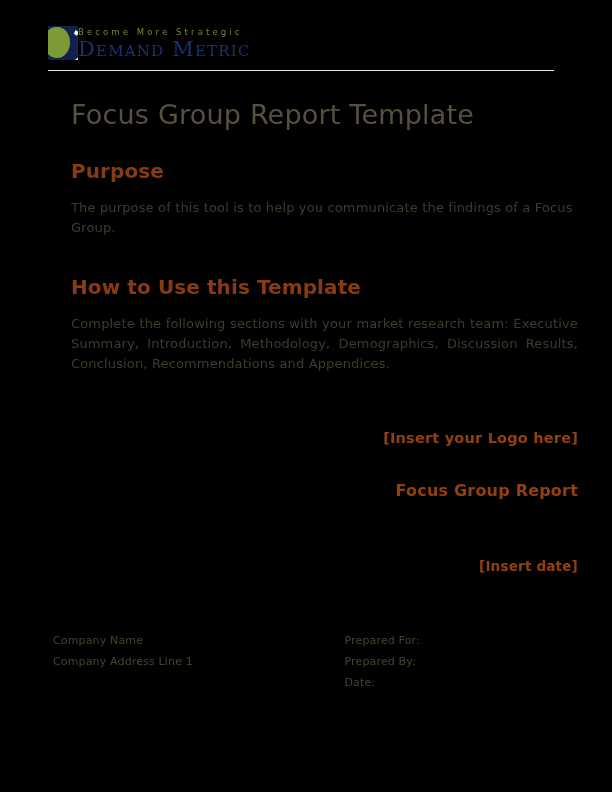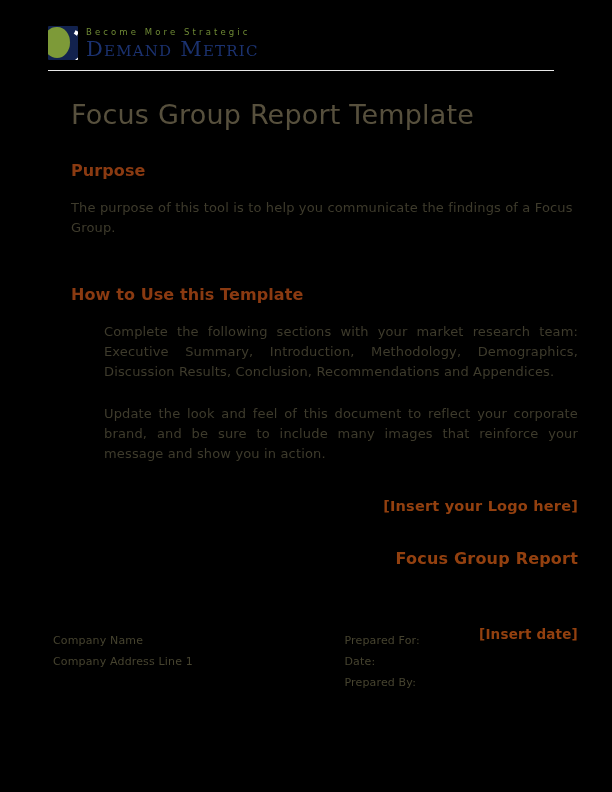--- a/index.html
+++ b/index.html
@@ -27,21 +27,20 @@
   .header {
     position: absolute;
     left: 48px;
     top: 26px;
     width: 506px;
     height: 46px;
   }
   .logo-lockup {
     display: flex;
     align-items: flex-start;
-    gap: 8px;
   }
   .logo-mark {
     position: relative;
     width: 30px;
     height: 34px;
     flex: 0 0 auto;
     background: #12224e;
     overflow: hidden;
     border-radius: 1px;
   }
@@ -126,39 +125,38 @@
   .doc-title {
     font-size: 27px;
     line-height: 34px;
     color: #57503d;
     font-weight: normal;
     letter-spacing: 0.2px;
     margin: 0 0 30px 0;
   }
 
   .section-head {
-    font-size: 16px;
+    font-size: 20px;
     line-height: 18px;
     color: #8a3a11;
     font-weight: bold;
     letter-spacing: 0.1px;
-    margin: 16px 0 18px 0;
+    margin: 8px 0 18px 0;
   }
 
   .para {
     font-size: 13px;
     line-height: 20px;
     color: #3e3b2c;
     margin: 0;
     letter-spacing: 0.15px;
   }
   .para.justify {
     text-align: justify;
     text-align-last: left;
-    margin-left: 33px;
   }
   .gap-lg { height: 32px; }
   .gap-md { height: 22px; }
 
   .center-line {
     text-align: right;
     color: #93400f;
     margin: 0;
     letter-spacing: 0.2px;
   }
@@ -228,21 +226,20 @@
     <h2 class="section-head">Purpose</h2>
     <p class="para">The purpose of this tool is to help you communicate the findings of a Focus Group.</p>
 
     <div class="gap-lg"></div>
 
     <h2 class="section-head">How to Use this Template</h2>
     <p class="para justify">Complete the following sections with your market research team:  Executive Summary, Introduction, Methodology, Demographics, Discussion Results, Conclusion, Recommendations and Appendices.</p>
 
     <div class="gap-md"></div>
 
-    <p class="para justify">Update the look and feel of this document to reflect your corporate brand, and be sure to include many images that reinforce your message and show you in action.</p>
 
     <div class="gap-lg"></div>
 
     <p class="center-line center-logo">[Insert your Logo here]</p>
 
     <div class="gap-lg"></div>
 
     <p class="center-line center-report">Focus Group Report</p>
 
     <div class="gap-lg"></div>
@@ -252,18 +249,18 @@
 
   </div>
 
   <div class="detail-block">
     <div class="detail-col left">
       <div class="detail-line">Company Name</div>
       <div class="detail-line">Company Address Line 1</div>
     </div>
     <div class="detail-col right">
       <div class="detail-line">Prepared For:</div>
+      <div class="detail-line">Prepared By:</div>
       <div class="detail-line">Date:</div>
-      <div class="detail-line">Prepared By:</div>
     </div>
   </div>
 
 </div>
 
 </body></html>

